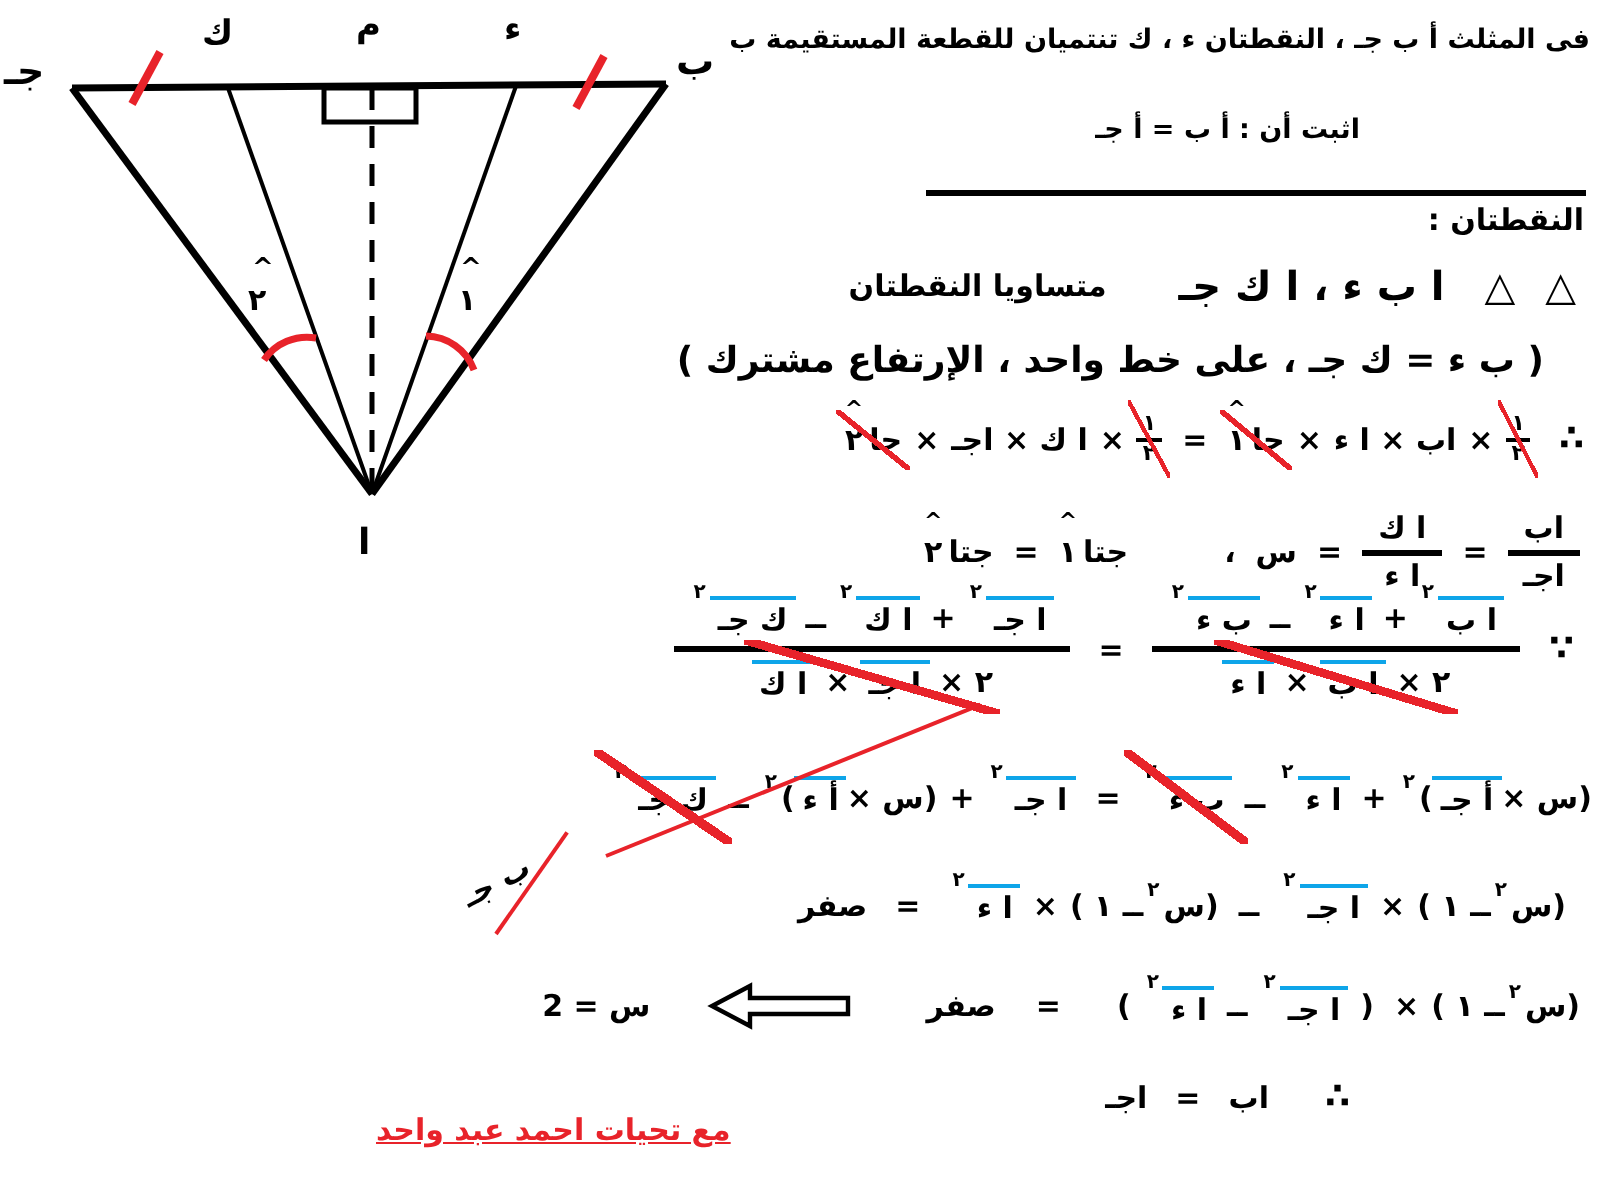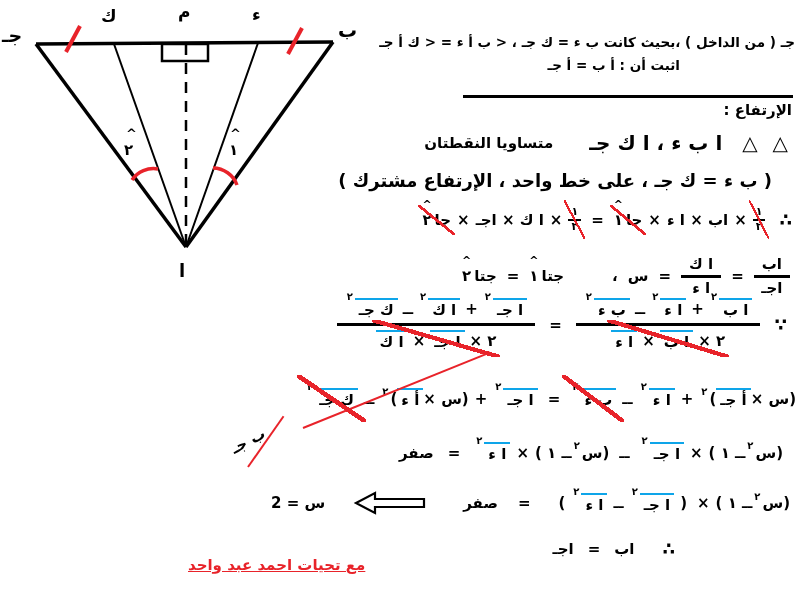--- a/index.html
+++ b/index.html
@@ -76,25 +76,25 @@
     <text x="178" y="18" font-size="17">م</text>
     <text x="252" y="20" font-size="17">ء</text>
     <text x="179" y="277" font-size="18">ا</text>
 
     <text x="126" y="138" font-size="13">^</text>
     <text x="124" y="155" font-size="15">٢</text>
     <text x="230" y="138" font-size="13">^</text>
     <text x="229" y="155" font-size="15">١</text>
   </svg>
 
-  <div class="ptext" style="right:4px;top:34px">جـ ( من الداخل ) ،بحيث كانت ب ء = ك جـ ، &lt; ب أ ء = &lt; ك أ جـ</div>
+  <div class="ptext" style="right:4px;top:12px">فى المثلث أ ب جـ ، النقطتان   ء ، ك تنتميان للقطعة المستقيمة  ب</div>
   <div class="ptext" style="right:119px;top:57px">اثبت أن :   أ ب = أ جـ</div>
 
   <div class="abs" style="left:463px;top:95px;width:330px;height:3px;background:#000"></div>
-  <div class="ptext heading" style="right:7px;top:101px">الإرتفاع :</div>
+  <div class="ptext heading" style="right:7px;top:101px">النقطتان :</div>
 
   <div class="mline" style="right:7px;top:131px">
     <span class="tok tris">△ △</span>
     <span class="g20"></span>
     <span class="tok" style="font-size:20px">ا ب ء ، ا ك جـ</span>
     <span class="g36"></span>
     <span class="tok">متساويا النقطتان</span>
   </div>
 
   <div class="mline" style="right:27px;top:170px;font-size:18px">

